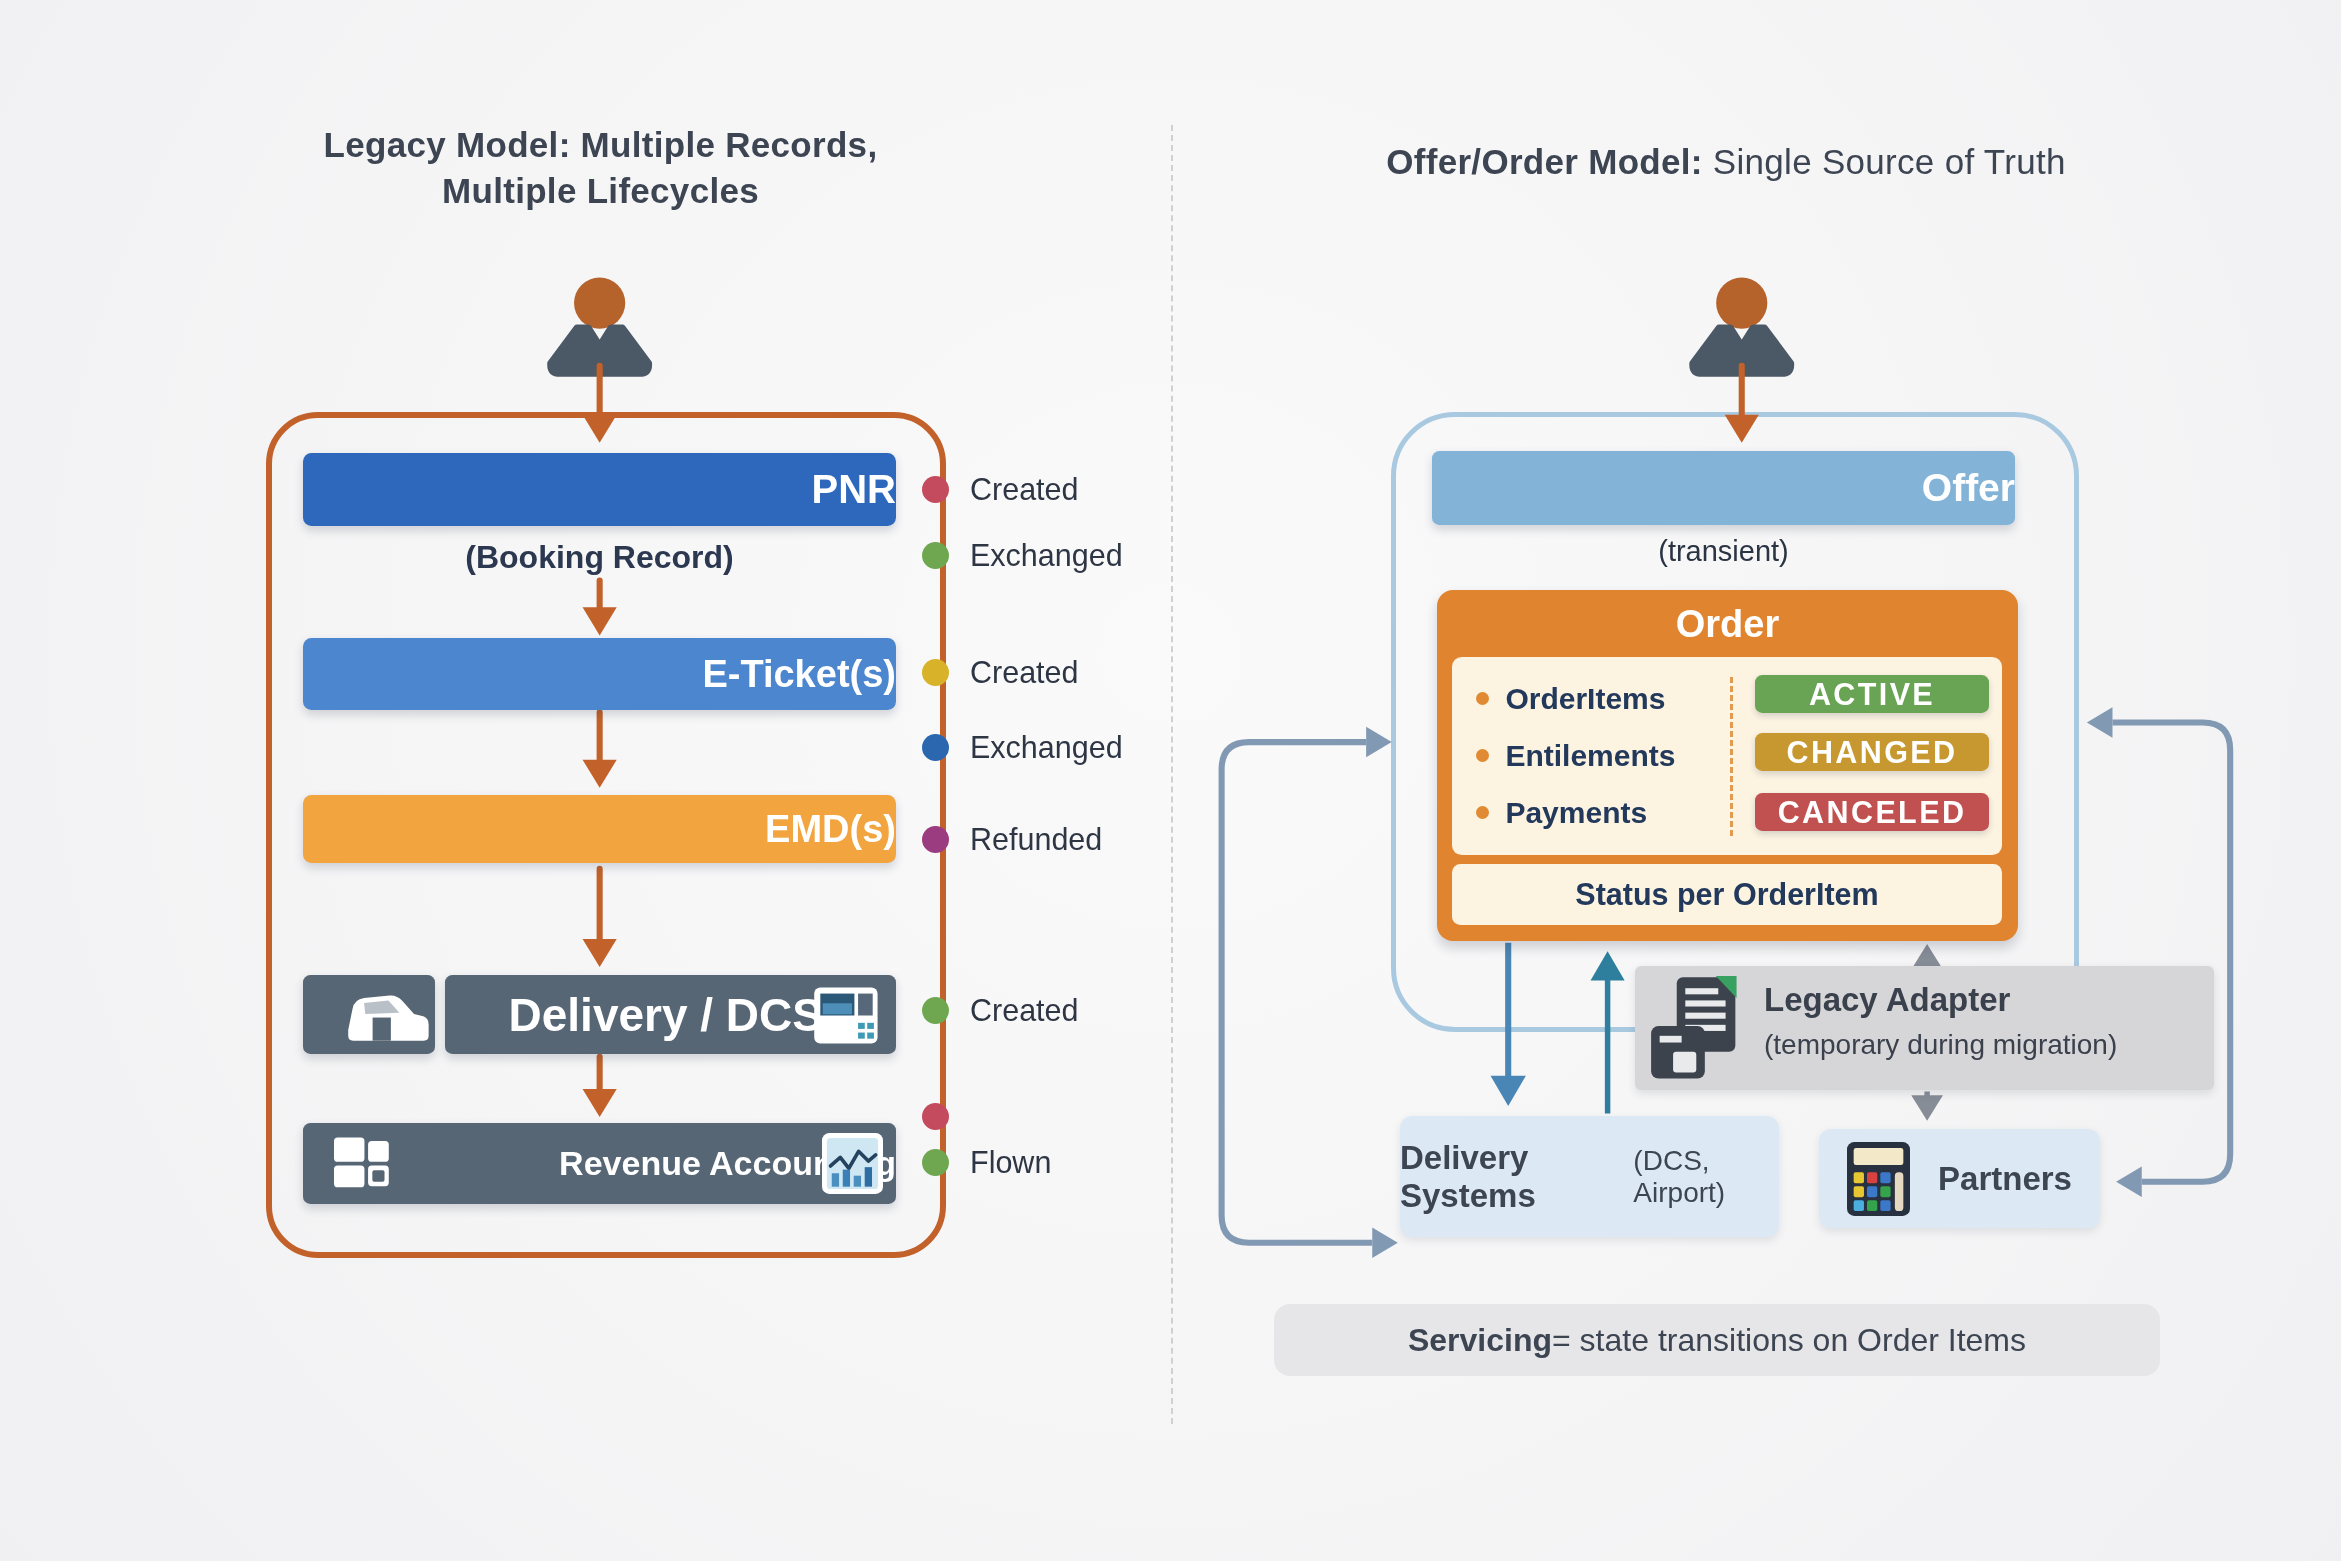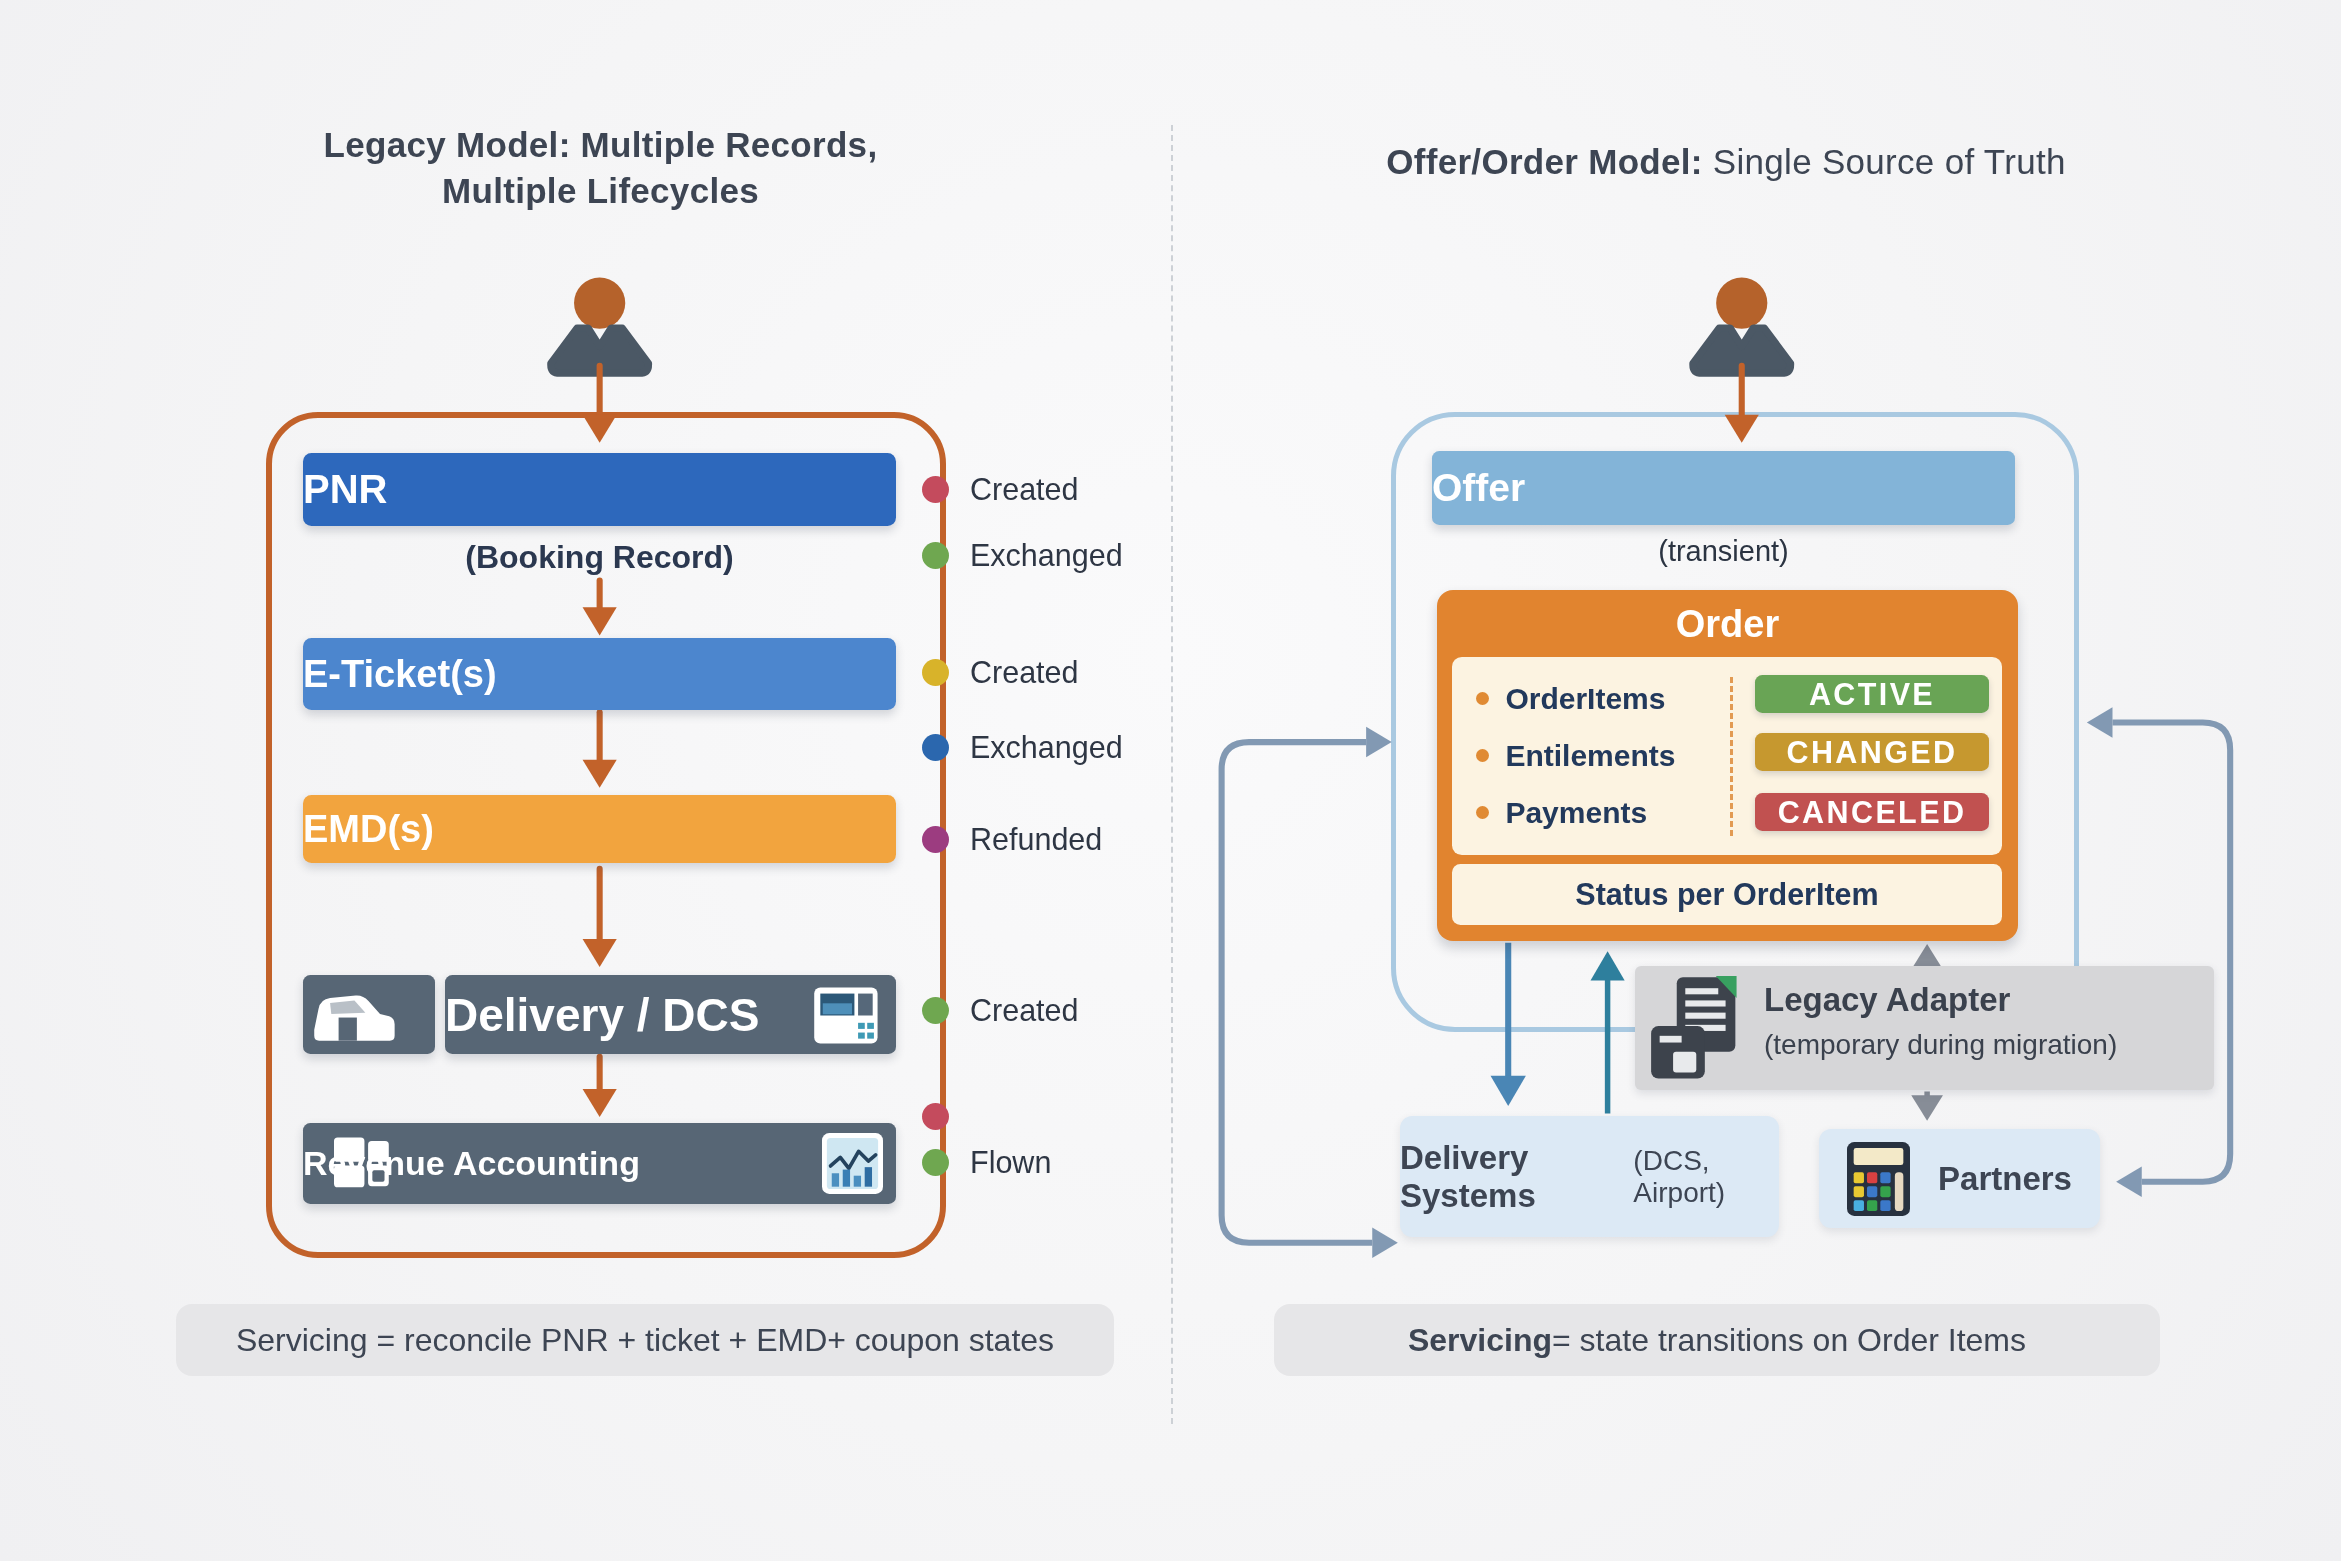--- a/index.html
+++ b/index.html
@@ -10,21 +10,21 @@
   }
   .abs{position:absolute;}
   
   .panel-title{color:var(--title-text);font-weight:bold;font-size:35px;line-height:1.32;text-align:center;letter-spacing:0.3px;}
   .title-regular{font-weight:normal;}
   
   #legacy-container{left:266px;top:412px;width:668px;height:834px;border:6.1px solid var(--legacy-border);border-radius:52px;z-index:2;}
   #offer-container{left:1391px;top:412px;width:678px;height:610px;border:5.5px solid var(--right-border);border-radius:64px;z-index:2;}
   #center-divider{left:1171px;top:125px;height:1299px;width:0;border-left:2.4px dashed var(--divider-dash);z-index:1;}
   
-  .bar{display:flex;align-items:center;justify-content:flex-start;color:#fff;font-weight:bold;z-index:8;box-shadow:0 4.9px 9.8px rgba(40,50,70,0.18);}
+  .bar{display:flex;align-items:center;justify-content:flex-end;color:#fff;font-weight:bold;z-index:8;box-shadow:0 4.9px 9.8px rgba(40,50,70,0.18);}
   .subtext{display:flex;align-items:center;justify-content:center;z-index:8;}
   
   #pnr-bar{left:303px;top:453px;width:593px;height:73px;background:var(--pnr-blue);border-radius:8.5px;font-size:40px;}
   #booking-sub{left:303px;top:537px;width:593px;height:40px;font-size:32px;font-weight:bold;color:#2b3850;}
   #eticket-bar{left:303px;top:638px;width:593px;height:72px;background:var(--eticket-blue);border-radius:8.5px;font-size:38px;}
   #emd-bar{left:303px;top:795px;width:593px;height:68px;background:var(--emd-orange);border-radius:8.5px;font-size:38px;}
   #delivery-icon-box{left:303px;top:975px;width:132px;height:79px;background:var(--slate-box);border-radius:7.3px;}
   #delivery-box{left:445px;top:975px;width:451px;height:79px;background:var(--slate-box);border-radius:7.3px;font-size:46px;padding-right:73px;box-sizing:border-box;}
   #revenue-box{left:303px;top:1123px;width:593px;height:81px;background:var(--slate-box);border-radius:7.3px;font-size:34px;}
   .service-bar{height:72px;background:var(--servicing-bg);border-radius:16px;display:flex;align-items:center;justify-content:center;font-size:32px;color:var(--title-text);z-index:8;}
@@ -187,23 +187,20 @@
       <rect x="0" y="0" width="100" height="100" rx="12" fill="#ffffff"></rect>
       <rect x="8" y="8" width="84" height="84" rx="6" fill="#cfe7f2"></rect>
       <polyline points="14,54 30,40 44,58 60,30 76,46 88,36" fill="none" stroke="#24435e" stroke-width="6" stroke-linejoin="round" stroke-linecap="round"></polyline>
       <rect x="16" y="66" width="12" height="22" fill="#4b8fc0"></rect>
       <rect x="34" y="60" width="12" height="28" fill="#3a7fb5"></rect>
       <rect x="52" y="70" width="12" height="18" fill="#4b8fc0"></rect>
       <rect x="70" y="56" width="12" height="32" fill="#2e6da3"></rect>
     </svg>
   </div>
 
-  <div class="abs service-bar" id="servicing-left">
-    <span>Servicing = reconcile PNR + ticket + EMD+ coupon states</span>
-  </div>
 
   <div id="lifecycle-list">
       <div class="dot-row" style="left: 922px; top: 471px;">
         <span class="dot" style="background: rgb(196, 75, 93);"></span>
         <span class="dot-label">Created</span>
       </div>
       <div class="dot-row" style="left: 922px; top: 537px;">
         <span class="dot" style="background: rgb(111, 167, 80);"></span>
         <span class="dot-label">Exchanged</span>
       </div>

